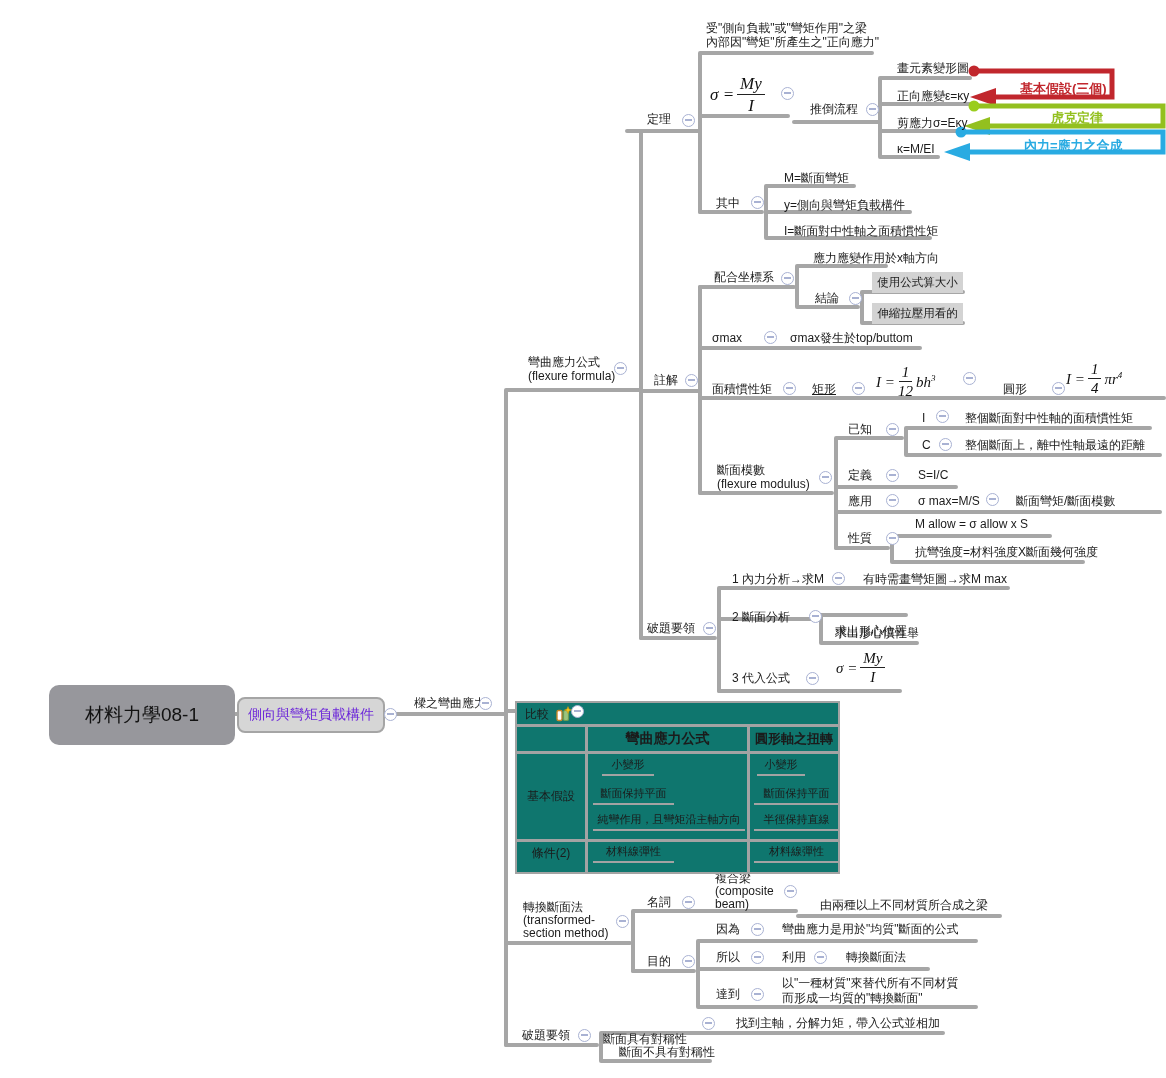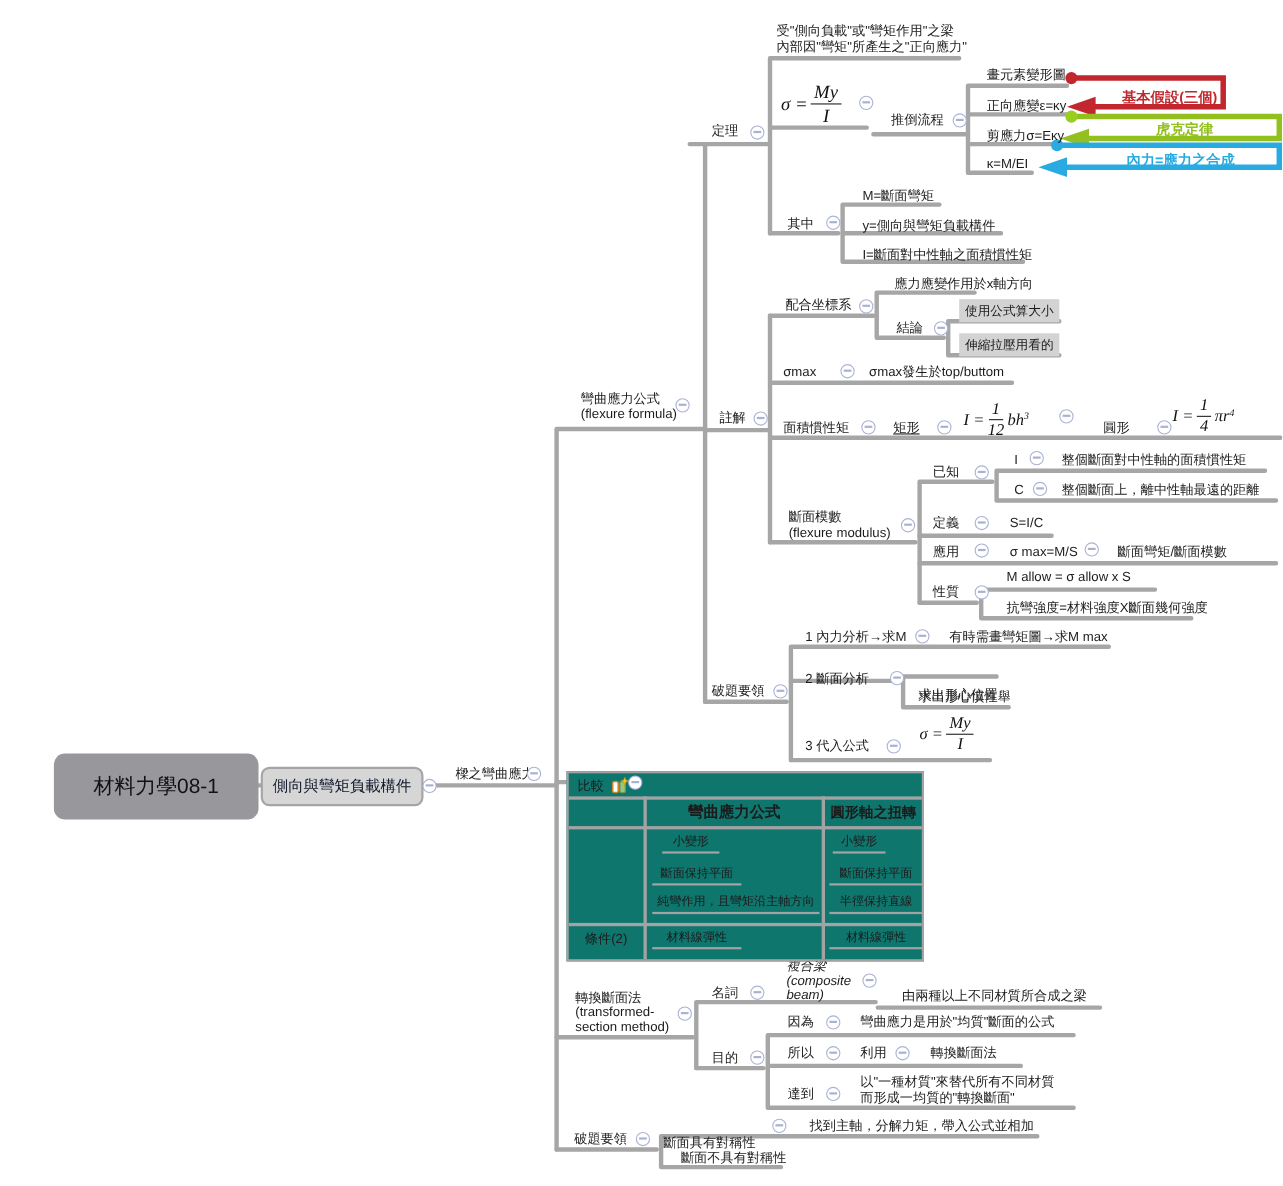--- a/index.html
+++ b/index.html
@@ -20,21 +20,21 @@
   .fx .num{border-bottom:1.3px solid #222;padding:0 3px;line-height:1.15;}
   .fx .den{line-height:1.15;padding-top:1px;}
   .fx sup{font-size:0.6em;transform:translateY(-0.45em);font-style:italic;}
   .fx-lg{font-size:17px;}
   .fx-md{font-size:15px;}
   .rootbox{position:absolute;left:16px;top:685px;width:186px;height:60px;background:#97979c;
            border-radius:10px;display:flex;align-items:center;justify-content:center;
            font-size:19px;color:#121212;z-index:3;margin-left:33px;}
   .l1box{position:absolute;left:237px;top:697px;width:148px;height:36px;background:#d6d6d6;
          border:2px solid #a5a5a5;border-radius:8px;display:flex;align-items:center;
-         justify-content:center;font-size:14px;color:#0f172a;box-sizing:border-box;z-index:3;}
+         justify-content:center;font-size:14px;color:#6d28d9;box-sizing:border-box;z-index:3;}
   .cmp{position:absolute;left:515px;top:701px;width:325px;height:173px;border:2.5px solid #a3a3a3;
        border-radius:0;box-sizing:border-box;background:#0f766e;z-index:3;}
   .cmp-hline{position:absolute;left:0;right:0;height:2.5px;background:#a3a3a3;}
   .cmp-vline{position:absolute;width:2.5px;background:#a3a3a3;}
   .cmp-cell{position:absolute;display:flex;align-items:center;justify-content:center;color:#1b1b1b;}
   .cmp-item{position:absolute;text-align:center;font-size:11px;color:#1b1b1b;
             border-bottom:2.5px solid #a3a3a3;padding-bottom:2px;white-space:nowrap;}
   .cmp-head{position:absolute;left:8px;top:3px;display:flex;align-items:center;gap:6px;}
   .cmp-head .txt{font-size:12px;color:#1b1b1b;}
 </style>
@@ -184,38 +184,39 @@
         <path d="M13 0.5 L14 3 L16.5 4 L14 5 L13 7.5 L12 5 L9.5 4 L12 3 Z" fill="#f5c518" stroke="#c9940a" stroke-width="0.5"></path>
       </svg>
     </div>
     <div class="cmp-hline" style="top:21px;"></div>
     <div class="cmp-hline" style="top:48px;"></div>
     <div class="cmp-hline" style="top:136px;"></div>
     <div class="cmp-vline" style="left:68px;top:21px;bottom:0;"></div>
     <div class="cmp-vline" style="left:230px;top:21px;bottom:0;"></div>
     <div class="cmp-cell" style="left:71px;top:24px;width:159px;height:24px;font-weight:bold;font-size:14px;">彎曲應力公式</div>
     <div class="cmp-cell" style="left:233px;top:24px;width:88px;height:24px;font-weight:bold;font-size:13px;">圓形軸之扭轉</div>
+    <div class="cmp-cell" style="left:0;top:51px;width:68px;height:85px;font-size:12px;">基本假設</div>
     <div class="cmp-item" style="left:85px;top:54px;width:52px;">小變形</div>
     <div class="cmp-item" style="left:76px;top:83px;width:81px;">斷面保持平面</div>
     <div class="cmp-item" style="left:76px;top:109px;width:152px;">純彎作用，且彎矩沿主軸方向</div>
     <div class="cmp-item" style="left:240px;top:54px;width:48px;">小變形</div>
     <div class="cmp-item" style="left:237px;top:83px;width:85px;">斷面保持平面</div>
     <div class="cmp-item" style="left:237px;top:109px;width:85px;">半徑保持直線</div>
     <div class="cmp-cell" style="left:0;top:139px;width:68px;height:22px;font-size:12px;">條件(2)</div>
     <div class="cmp-item" style="left:76px;top:141px;width:81px;">材料線彈性</div>
     <div class="cmp-item" style="left:237px;top:141px;width:85px;">材料線彈性</div>
   </div>
 
   <div class="t ml" style="left:523px;top:901px;line-height:13px;">
     <span>轉換斷面法</span>
     <span>(transformed-</span>
     <span>section method)</span>
   </div>
   <div class="t" style="left:647px;top:895px;">名詞</div>
-  <div class="t ml" style="left:715px;top:872px;line-height:13px;font-style:italic;">
+  <div class="t ml" style="left:715px;top:872px;line-height:13px;">
     <span>複合梁</span>
     <span>(composite</span>
     <span>beam)</span>
   </div>
   <div class="t" style="left:820px;top:898px;">由兩種以上不同材質所合成之梁</div>
   <div class="t" style="left:647px;top:954px;">目的</div>
   <div class="t" style="left:716px;top:922px;">因為</div>
   <div class="t" style="left:782px;top:922px;">彎曲應力是用於"均質"斷面的公式</div>
   <div class="t" style="left:716px;top:950px;">所以</div>
   <div class="t" style="left:782px;top:950px;">利用</div>

